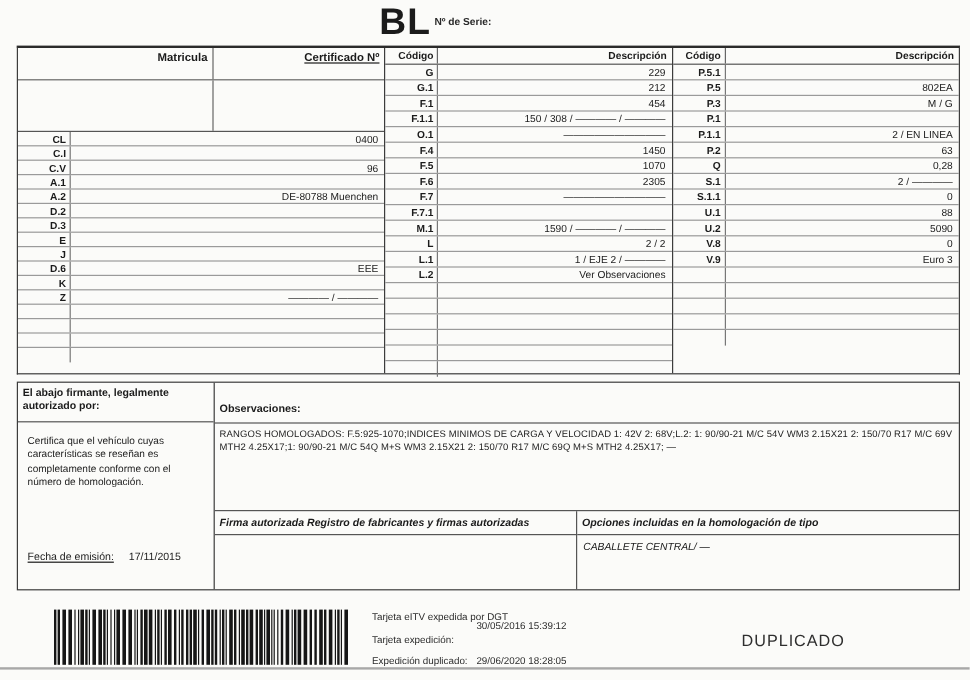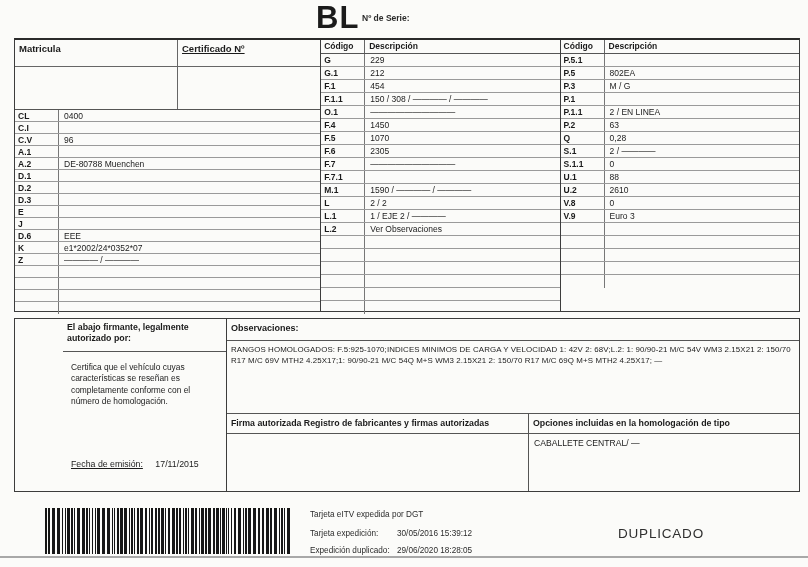--- a/index.html
+++ b/index.html
@@ -16,21 +16,21 @@
   
   .doc-type { position:absolute; left:316px; top:0px; font-size:31px; font-weight:bold; letter-spacing:1px; }
   .serial-label { position:absolute; left:362px; top:13px; font-size:8.5px; font-weight:bold; color:#2a2a2a; }
 
   
   .main-table {
     position:absolute; left:14px; top:38px; width:786px; height:274px;
     border:1px solid #3c3c3c; border-top:2px solid #2b2b2b;
     display:flex;
   }
-  .sec { position:relative; height:100%; }
+  .sec { position:relative; height:100%;text-align:right; }
   .sec-left  { width:306px; }
   .sec-mid   { width:240px; border-left:1px solid #3c3c3c; }
   .sec-right { width:240px; border-left:1px solid #3c3c3c; }
 
   .plate-header { display:flex; height:27px; border-bottom:1px solid #666; }
   .plate-cell { font-size:9.5px; font-weight:bold; padding:3px 4px; }
   .plate-cell.c1 { width:163px; border-right:1px solid #666; }
   .plate-cell.c2 { flex:1;text-decoration:underline; }
   .plate-empty { height:43px; border-bottom:1px solid #555; display:flex; }
   .plate-empty .sp1 { width:163px; border-right:1px solid #666; }
@@ -43,42 +43,42 @@
   .rows .trow { display:flex; border-bottom:1px solid #9a9a9a; }
   .rows-left  .trow { height:12px; }
   .rows-mid   .trow, .rows-right .trow { height:13px; }
   .trow .tcode { width:44px; border-right:1px solid #777; font-size:8.5px; font-weight:bold; padding:0.5px 3px; overflow:hidden; white-space:nowrap; }
   .trow .tval  { flex:1; font-size:8.5px; padding:0.5px 5px; overflow:hidden; white-space:nowrap; }
   .trow:last-child { border-bottom:none; }
 
   
   .cert-block {
     position:absolute; left:14px; top:318px; width:786px; height:174px;
-    border:1px solid #3c3c3c; display:flex;padding-left:48px;
+    border:1px solid #3c3c3c; display:flex;
   }
   .cert-left { width:164px; border-right:1px solid #3c3c3c; position:relative; }
   .signer-header { font-size:8.8px; font-weight:bold; padding:3px 4px; border-bottom:1px solid #555; min-height:33px; line-height:1.25; }
   .statement { font-size:8.4px; padding:10px 6px 0 8px; line-height:1.35; color:#222; }
   .fecha-line { position:absolute; left:8px; bottom:22px; font-size:8.8px; }
   .fecha-line .flabel { margin-right:10px;text-decoration:underline; }
 
-  .cert-right { flex:1; position:relative; }
+  .cert-right { flex:1; position:relative;margin-top:12px; }
   .obs-header { font-size:9px; font-weight:bold; padding:4px 4px; border-bottom:1px solid #555; height:22px; }
   .obs-text { font-size:7.9px; padding:3px 4px; line-height:1.45; color:#222; letter-spacing:0.1px; }
-  .firma-row { position:absolute; left:0; top:94px; right:0; bottom:0; border-top:1px solid #555; display:flex; }
+  .firma-row { position:absolute; left:0; top:94px; right:0; bottom:0; border-top:1px solid #555; display:flex;font-style:italic; }
   .firma-box { width:302px; border-right:1px solid #555; }
   .opciones-box { flex:1; }
   .sub-header { font-size:8.8px; font-weight:bold; padding:4px 4px; border-bottom:1px solid #555; min-height:20px; }
   .opciones-value { font-size:8.6px; padding:4px 5px; }
 
   
   .barcode { position:absolute; left:45px; top:508px; width:250px; height:46px; }
   .footer-issued { position:absolute; left:310px; top:510px; font-size:8.2px; color:#2c2c2c; }
   .footer-line1-label { position:absolute; left:310px; top:529px; font-size:8.2px; color:#2c2c2c; }
-  .footer-line1-value { position:absolute; left:397px; top:529px; font-size:8.2px; color:#2c2c2c; }
+  .footer-line1-value { position:absolute; left:397px; top:517px; font-size:8.2px; color:#2c2c2c; }
   .footer-line2-label { position:absolute; left:310px; top:546px; font-size:8.2px; color:#2c2c2c; }
   .footer-line2-value { position:absolute; left:397px; top:546px; font-size:8.2px; color:#2c2c2c; }
   .duplicado { position:absolute; left:618px; top:526px; font-size:13.5px; letter-spacing:0.8px; color:#2f2f2f; }
 
   .page-bottom-line { position:absolute; left:0; top:556px; width:808px; height:2px; background:#a8a8a8; }
 </style>
 </head>
 <body>
 
 <div class="doc">
@@ -112,45 +112,40 @@
           </div>
           <div class="trow">
             <div class="tcode">A.1</div>
             <div class="tval"></div>
           </div>
           <div class="trow">
             <div class="tcode">A.2</div>
             <div class="tval">DE-80788 Muenchen</div>
           </div>
           <div class="trow">
-            <div class="tcode">D.1</div>
-            <div class="tval"></div>
-          </div>
-          <div class="trow">
             <div class="tcode">D.2</div>
             <div class="tval"></div>
           </div>
           <div class="trow">
             <div class="tcode">D.3</div>
             <div class="tval"></div>
           </div>
           <div class="trow">
             <div class="tcode">E</div>
             <div class="tval"></div>
           </div>
           <div class="trow">
             <div class="tcode">J</div>
           </div>
           <div class="trow">
             <div class="tcode">D.6</div>
             <div class="tval">EEE</div>
           </div>
           <div class="trow">
             <div class="tcode">K</div>
-            <div class="tval">e1*2002/24*0352*07</div>
           </div>
           <div class="trow">
             <div class="tcode">Z</div>
             <div class="tval">———— / ————</div>
           </div>
           <div class="trow">
             <div class="tcode"></div>
             <div class="tval"></div>
           </div>
           <div class="trow">
@@ -297,21 +292,21 @@
           <div class="trow">
             <div class="tcode">S.1.1</div>
             <div class="tval">0</div>
           </div>
           <div class="trow">
             <div class="tcode">U.1</div>
             <div class="tval">88</div>
           </div>
           <div class="trow">
             <div class="tcode">U.2</div>
-            <div class="tval">2610</div>
+            <div class="tval">5090</div>
           </div>
           <div class="trow">
             <div class="tcode">V.8</div>
             <div class="tval">0</div>
           </div>
           <div class="trow">
             <div class="tcode">V.9</div>
             <div class="tval">Euro 3</div>
           </div>
           <div class="trow">

